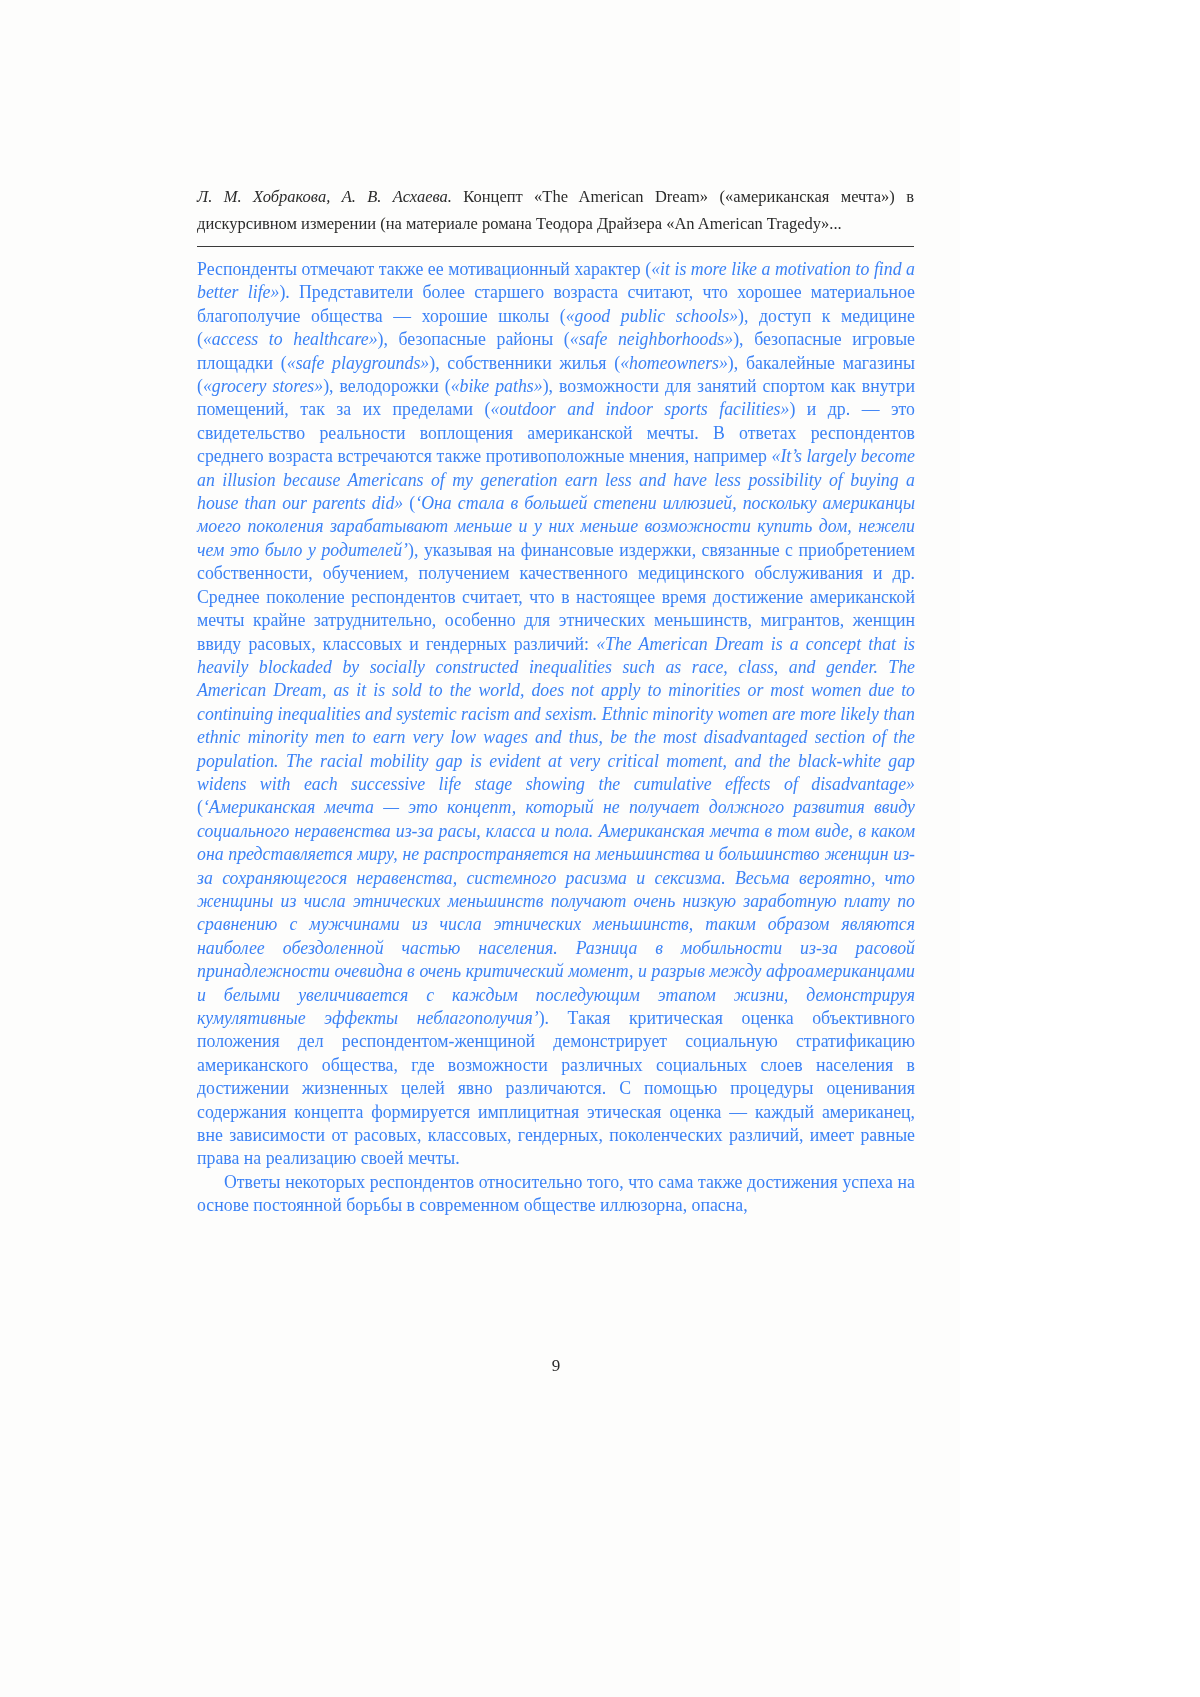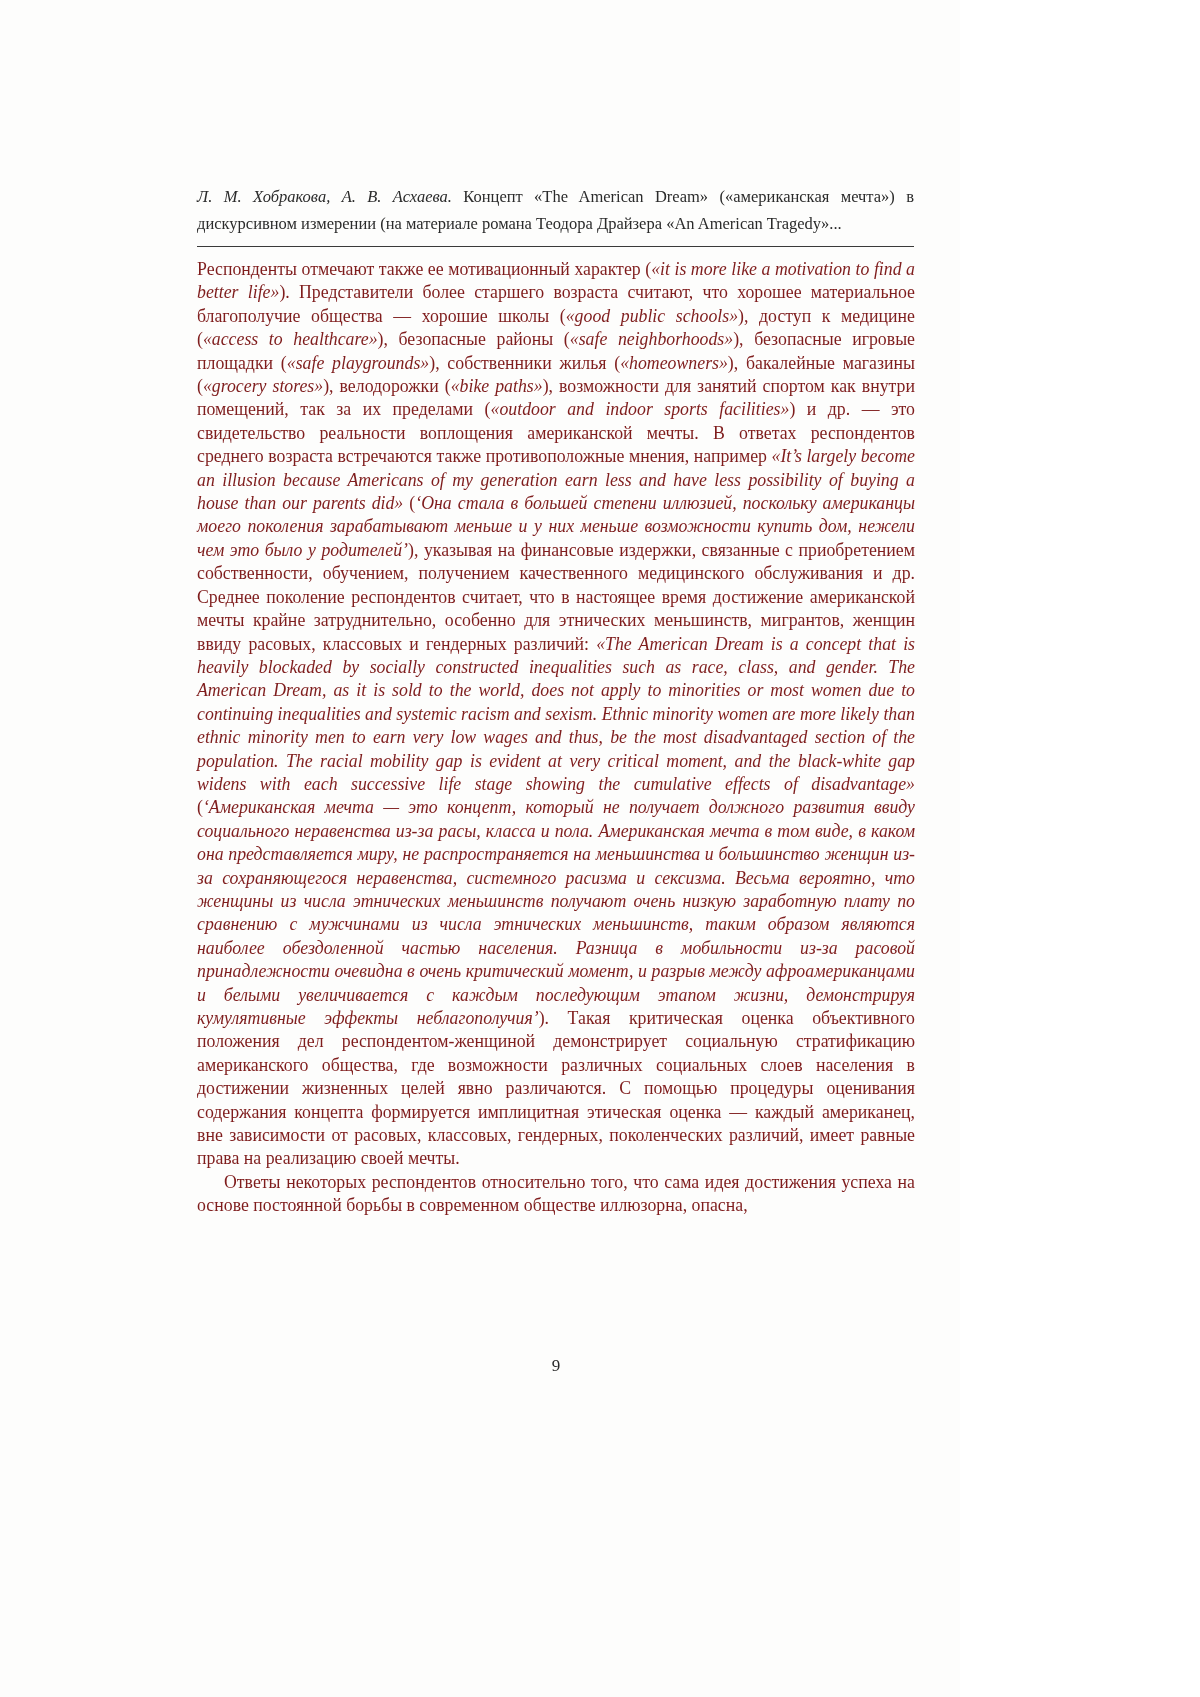--- a/index.html
+++ b/index.html
@@ -34,21 +34,21 @@
     border-top: 1.4px solid #3a3a3a;
   }
   .body-text {
     position: absolute;
     left: 197px;
     top: 258px;
     width: 718px;
     font-size: 17.8px;
     line-height: 23.4px;
     text-align: justify;
-    color: #7f1d1d;
+    color: #3b82f6;
   }
   .para { margin: 0; }
   .para-indent { text-indent: 27px; }
   .it { font-style: italic; }
   .page-number {
     position: absolute;
     left: 197px;
     top: 1356px;
     width: 718px;
     text-align: center;
@@ -60,18 +60,18 @@
 <body>
 
 <div class="page">
 
   <div class="running-head"><span class="seg it">Л. М. Хобракова, А. В. Асхаева. </span><span class="seg">Концепт «The American Dream» («американская мечта») в дискурсивном измерении (на материале романа Теодора Драйзера «An American Tragedy»...</span></div>
 
   <div class="head-rule"></div>
 
   <div class="body-text">
     <p class="para"><span class="seg">Респонденты отмечают также ее мотивационный характер (</span><span class="seg it">«it is more like a motivation to find a better life»</span><span class="seg">). Представители более старшего возраста считают, что хорошее материальное благополучие общества — хорошие школы (</span><span class="seg it">«good public schools»</span><span class="seg">), доступ к медицине (</span><span class="seg it">«access to healthcare»</span><span class="seg">), безопасные районы (</span><span class="seg it">«safe neighborhoods»</span><span class="seg">), безопасные игровые площадки (</span><span class="seg it">«safe playgrounds»</span><span class="seg">), собственники жилья (</span><span class="seg it">«homeowners»</span><span class="seg">), бакалейные магазины (</span><span class="seg it">«grocery stores»</span><span class="seg">), велодорожки (</span><span class="seg it">«bike paths»</span><span class="seg">), возможности для занятий спортом как внутри помещений, так за их пределами (</span><span class="seg it">«outdoor and indoor sports facilities»</span><span class="seg">) и др. — это свидетельство реальности воплощения американской мечты. В ответах респондентов среднего возраста встречаются также противоположные мнения, например </span><span class="seg it">«It’s largely become an illusion because Americans of my generation earn less and have less possibility of buying a house than our parents did»</span><span class="seg"> (</span><span class="seg it">‘Она стала в большей степени иллюзией, поскольку американцы моего поколения зарабатывают меньше и у них меньше возможности купить дом, нежели чем это было у родителей’</span><span class="seg">), указывая на финансовые издержки, связанные с приобретением собственности, обучением, получением качественного медицинского обслуживания и др. Среднее поколение респондентов считает, что в настоящее время достижение американской мечты крайне затруднительно, особенно для этнических меньшинств, мигрантов, женщин ввиду расовых, классовых и гендерных различий: </span><span class="seg it">«The American Dream is a concept that is heavily blockaded by socially constructed inequalities such as race, class, and gender. The American Dream, as it is sold to the world, does not apply to minorities or most women due to continuing inequalities and systemic racism and sexism. Ethnic minority women are more likely than ethnic minority men to earn very low wages and thus, be the most disadvantaged section of the population. The racial mobility gap is evident at very critical moment, and the black-white gap widens with each successive life stage showing the cumulative effects of disadvantage»</span><span class="seg"> (</span><span class="seg it">‘Американская мечта — это концепт, который не получает должного развития ввиду социального неравенства из-за расы, класса и пола. Американская мечта в том виде, в каком она представляется миру, не распространяется на меньшинства и большинство женщин из-за сохраняющегося неравенства, системного расизма и сексизма. Весьма вероятно, что женщины из числа этнических меньшинств получают очень низкую заработную плату по сравнению с мужчинами из числа этнических меньшинств, таким образом являются наиболее обездоленной частью населения. Разница в мобильности из-за расовой принадлежности очевидна в очень критический момент, и разрыв между афроамериканцами и белыми увеличивается с каждым последующим этапом жизни, демонстрируя кумулятивные эффекты неблагополучия’</span><span class="seg">). Такая критическая оценка объективного положения дел респондентом-женщиной демонстрирует социальную стратификацию американского общества, где возможности различных социальных слоев населения в достижении жизненных целей явно различаются. С помощью процедуры оценивания содержания концепта формируется имплицитная этическая оценка — каждый американец, вне зависимости от расовых, классовых, гендерных, поколенческих различий, имеет равные права на реализацию своей мечты.</span></p>
-    <p class="para para-indent"><span class="seg">Ответы некоторых респондентов относительно того, что сама идея достижения успеха на основе постоянной борьбы в современном обществе иллюзорна, опасна,</span></p>
+    <p class="para para-indent"><span class="seg">Ответы некоторых респондентов относительно того, что сама также достижения успеха на основе постоянной борьбы в современном обществе иллюзорна, опасна,</span></p>
   </div>
 
   <div class="page-number">9</div>
 
 </div>
 
 </body></html>

